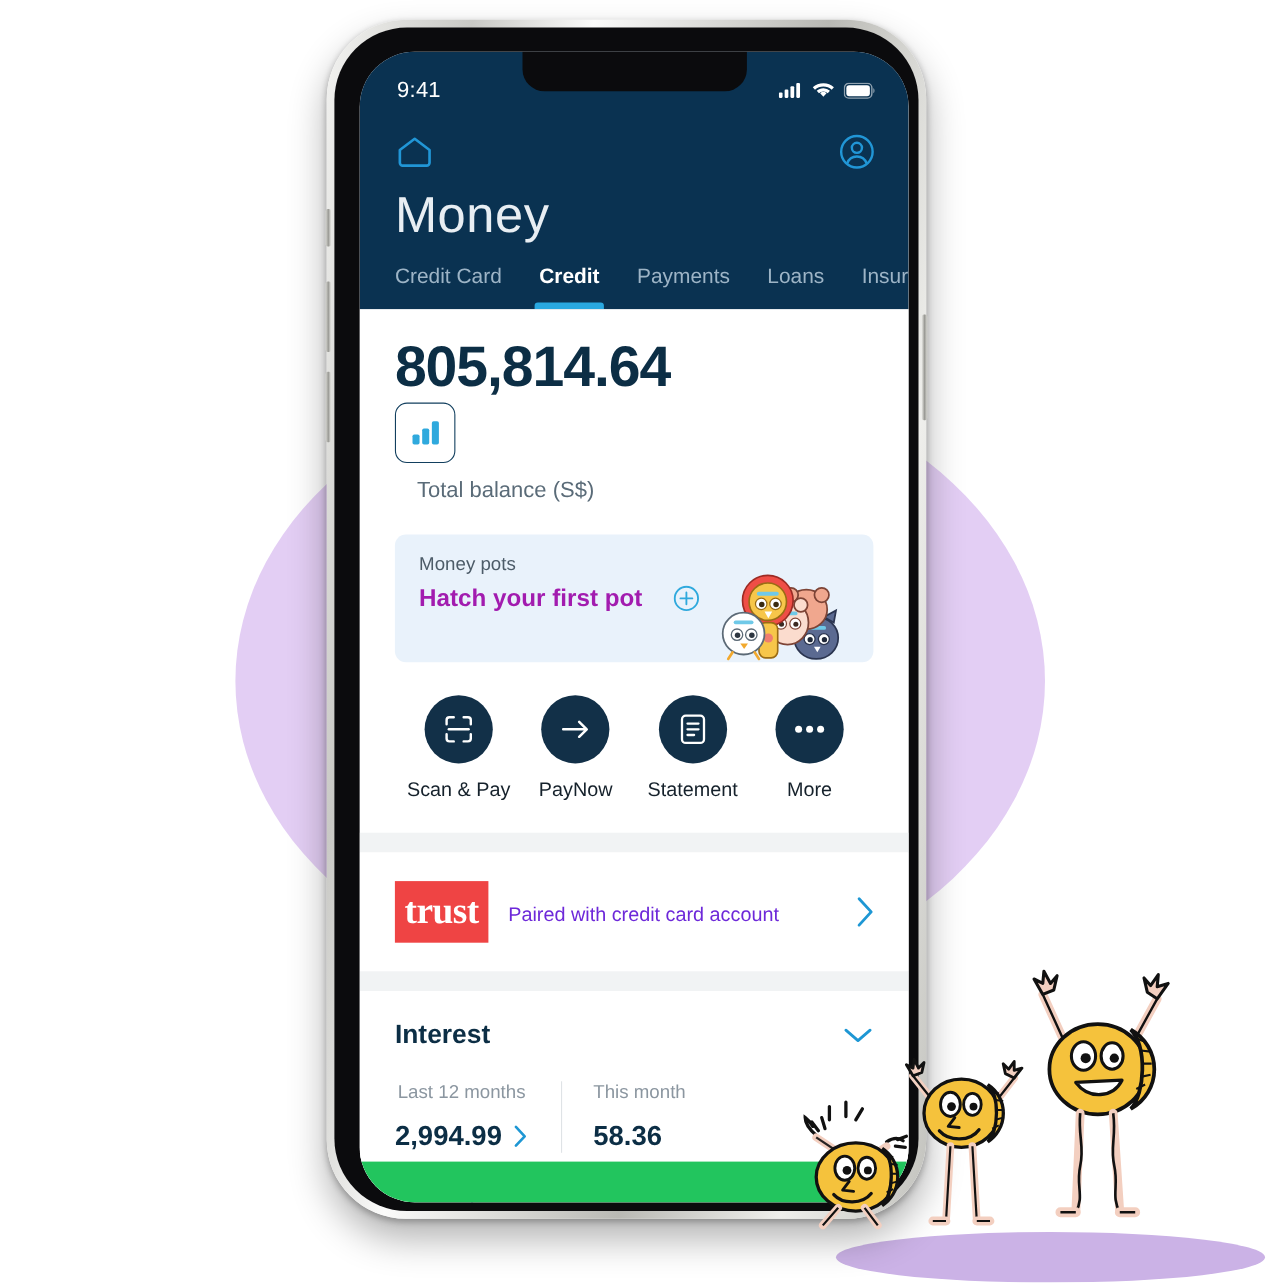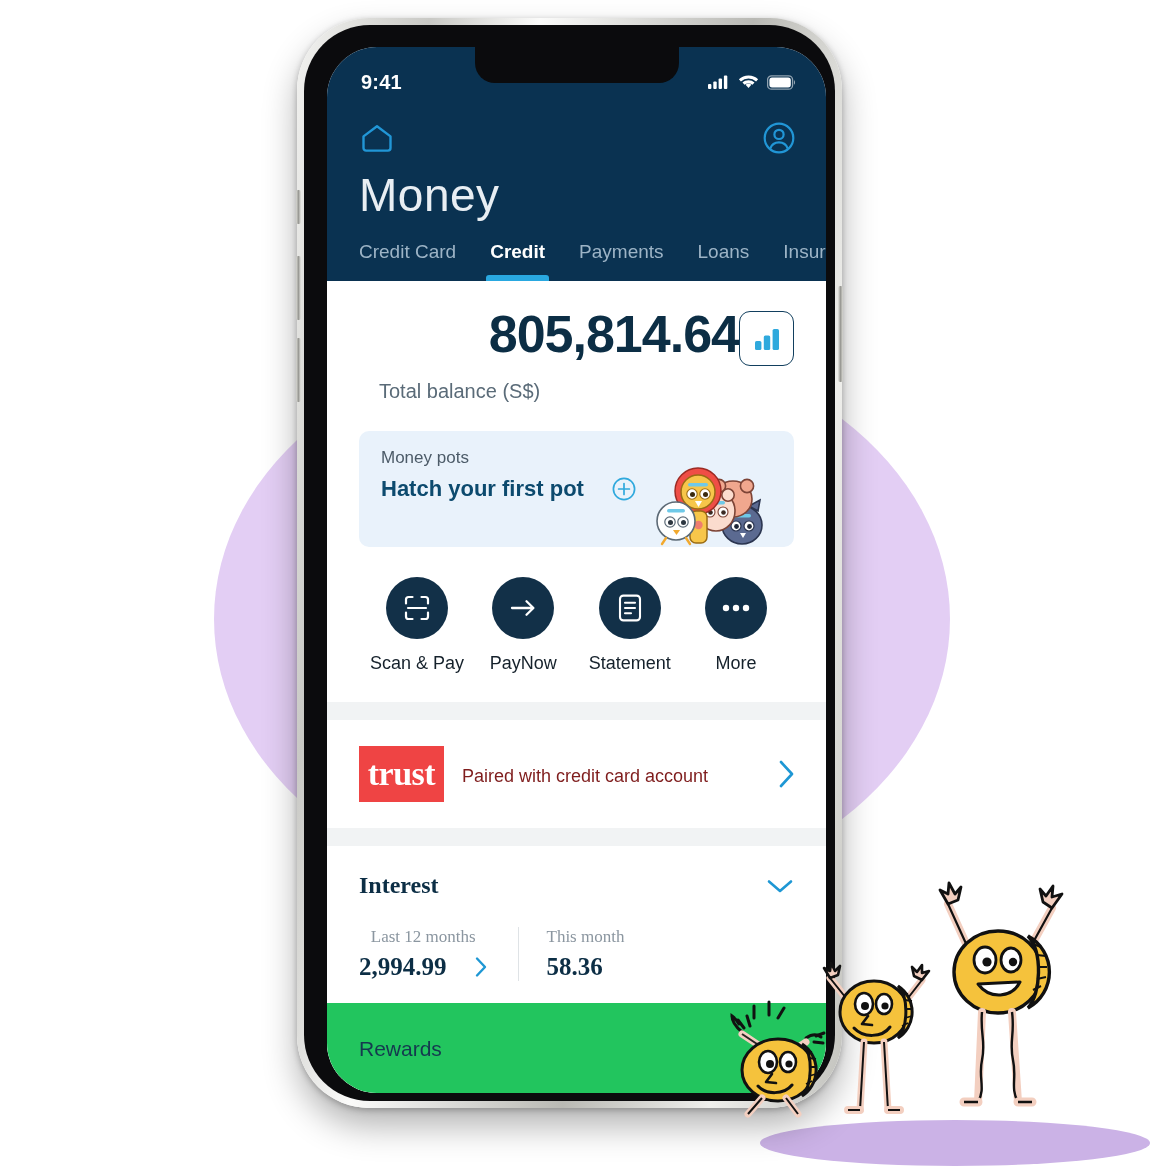--- a/index.html
+++ b/index.html
@@ -68,21 +68,21 @@
 
   
   .app-header { background: #0a3251; padding: 0; position: relative; }
 
   .status-bar {
     height: 56px;
     display: flex; align-items: center; justify-content: space-between;
     padding: 14px 30px 0 34px;
     color: #ffffff;
   }
-  .status-time { font-size: 20px; font-weight: 700; letter-spacing: .2px; }
+  .status-time { font-size: 20px; font-weight: 400; letter-spacing: .2px; }
   .status-right { display: flex; align-items: center; gap: 8px; }
 
   .header-icons {
     display: flex; align-items: center; justify-content: space-between;
     padding: 18px 30px 0 33px;
   }
 
   .app-title {
     color: #e8eef3;
     font-size: 46px;
@@ -111,21 +111,21 @@
     position: absolute;
     left: -4px; right: -4px; bottom: 0;
     height: 6px;
     background: #29a8e0;
     border-radius: 3px 3px 0 0;
   }
 
   
   .app-body { background: #ffffff; }
   .balance-block { padding: 26px 32px 0 32px; }
-  .balance-row { display: flex; align-items: flex-start; justify-content: flex-end; }
+  .balance-row { display: flex; align-items: flex-start; justify-content: flex-start; flex-direction: column; }
   .balance-amount {
     color: #0c2e45;
     font-size: 52px;
     font-weight: 700;
     letter-spacing: -1px;
     line-height: 1.05;
   }
   .chart-btn {
     width: 55px; height: 55px;
     border: 1.5px solid #123f5e;
@@ -143,21 +143,21 @@
     border-radius: 10px;
     height: 116px;
     position: relative;
     overflow: hidden;
     padding: 17px 18px 0 22px;
   }
   .pots-label { color: #4c5b68; font-size: 17px; }
   .pots-cta {
     display: flex; align-items: center; gap: 28px;
     margin-top: 8px;
-    color: #0c4a6e; font-size: 22px; font-weight: 700;
+    color: #a21caf; font-size: 22px; font-weight: 700;
   }
   .pots-art { position: absolute; right: 24px; bottom: -2px; width: 120px; height: 90px; }
 
   
   .actions {
     display: flex; justify-content: space-between;
     padding: 30px 44px 0 44px;
   }
   .action { display: flex; flex-direction: column; align-items: center; width: 92px; }
   .action-circle {
@@ -183,33 +183,33 @@
     display: flex; align-items: center; justify-content: center;
     flex: 0 0 auto;
   }
   .trust-logo span {
     font-family: "Liberation Serif", serif;
     color: #ffffff; font-size: 34px; font-weight: 700;
     letter-spacing: -.5px; line-height: 1;
   }
   .trust-texts { flex: 1 1 auto; }
   .trust-title { color: #10222e; font-size: 21px; font-weight: 600; }
-  .trust-sub { color: #7f1d1d; font-size: 18px; margin-top: 5px; }
-
-  
-  .interest-block { background: #ffffff; padding: 26px 32px 22px 32px; font-family: Liberation Serif, serif; }
+  .trust-sub { color: #6d28d9; font-size: 18px; margin-top: 5px; }
+
+  
+  .interest-block { background: #ffffff; padding: 26px 32px 8px 32px; }
   .interest-head { display: flex; align-items: center; justify-content: space-between; }
   .interest-title { color: #0c2e45; font-size: 24px; font-weight: 700; }
   .interest-stats { display: flex; margin-top: 28px; }
   .stat { padding-right: 30px; text-align: center; }
   .stat.second { border-left: 1px solid #dfe3e6; padding-left: 28px; }
   .stat-label { color: #8b96a0; font-size: 17px; }
   .stat-value {
-    display: flex; align-items: center; gap: 27px;
-    color: #0c2e45; font-size: 25px; font-weight: 700; margin-top: 6px;
+    display: flex; align-items: center; gap: 10px;
+    color: #0c2e45; font-size: 25px; font-weight: 700; margin-top: 16px;
   }
 
   
   .rewards-block {
     background: #22c55e;
     padding: 34px 32px 0 32px;
     height: 128px;
     position: relative;
   }
   .rewards-title { color: #15394f; font-size: 21px; }

